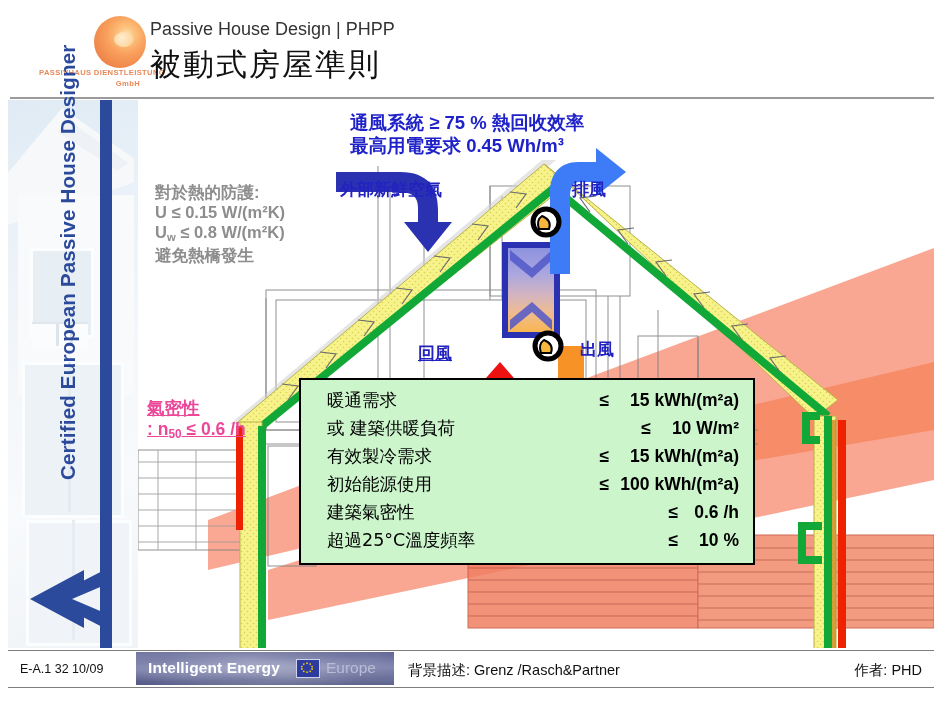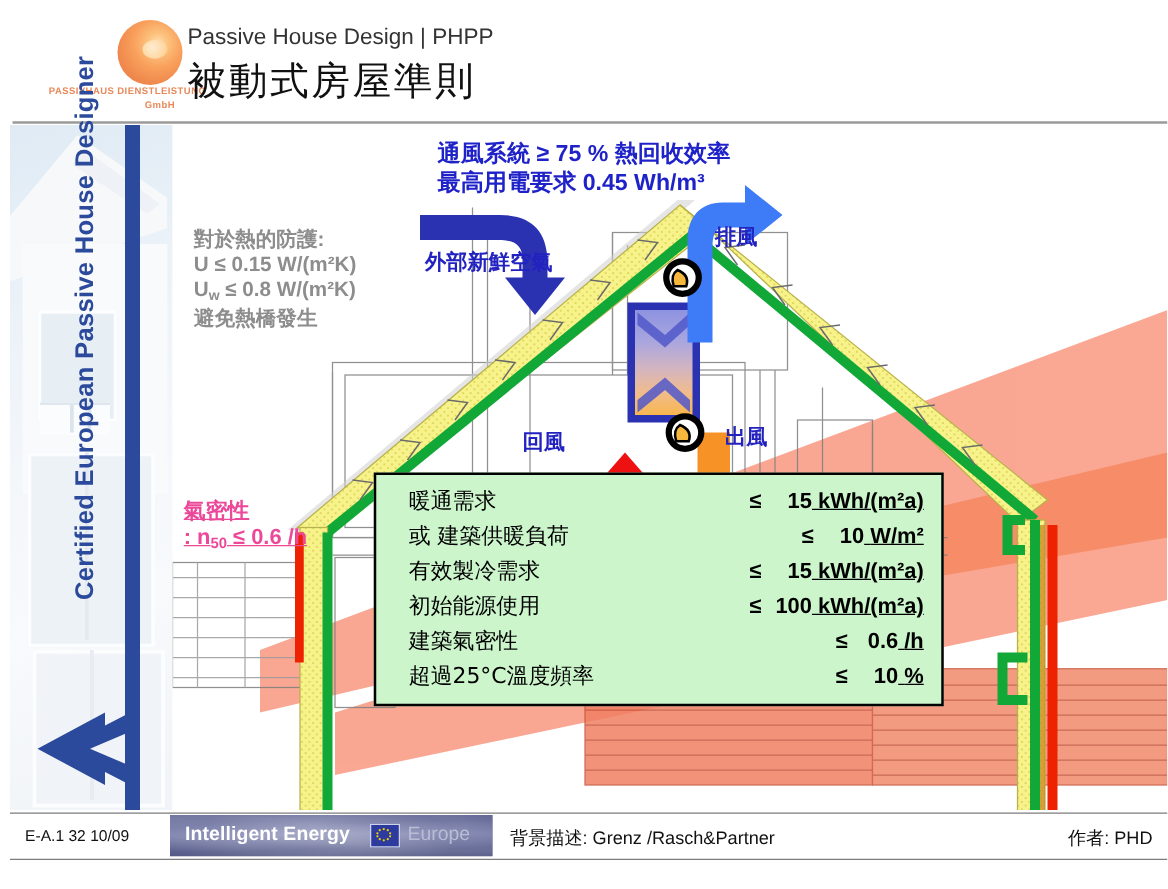--- a/index.html
+++ b/index.html
@@ -48,33 +48,33 @@
   
   #canvas{position:absolute;left:138px;top:100px;width:796px;height:548px;overflow:hidden;background:#fff;}
   #canvas svg{position:absolute;left:0;top:0;}
 
   
   .ov{position:absolute;white-space:nowrap;font-weight:bold;line-height:1.22;}
   #txt-vent{left:350px;top:112px;color:#1f22c8;font-size:18.5px;}
   #txt-heat{left:155px;top:182px;color:#8d8d8d;font-size:16.5px;}
   #txt-glass{left:752px;top:172px;color:#f03c10;font-size:17.5px;}
   #txt-air{left:147px;top:398px;color:#ec4899;font-size:17.5px;text-decoration:underline;}
-  #lbl-fresh{left:340px;top:180px;color:#2222c0;font-size:17px;margin-top:20px;}
+  #lbl-fresh{left:340px;top:180px;color:#2222c0;font-size:17px;}
   #lbl-exhaust{left:572px;top:180px;color:#2222c0;font-size:17px;}
-  #lbl-return{left:418px;top:344px;color:#2222c0;font-size:17px;}
+  #lbl-return{left:418px;top:344px;color:#2222c0;font-size:17px;text-decoration:underline;}
   #lbl-supply{left:580px;top:340px;color:#2222c0;font-size:17px;}
   .sub{font-size:.68em;vertical-align:-.28em;}
 
   
   #spec{position:absolute;left:299px;top:378px;width:456px;height:187px;
     background:#ccf5cc;border:2px solid #000;box-sizing:border-box;padding:8px 14px 0 14px;}
   .spec-row{display:flex;align-items:baseline;height:28px;font-size:17.5px;color:#000;
     font-family:"DejaVu Sans","Liberation Sans",sans-serif;}
   .spec-label{flex:0 0 auto;padding-left:12px;}
-  .spec-val{margin-left:auto;font-weight:bold;font-family:"Liberation Sans",sans-serif;text-decoration:underline;}
+  .spec-val{margin-left:auto;font-weight:bold;font-family:"Liberation Sans",sans-serif;}
   .spec-op{display:inline-block;width:16px;text-align:left;}
   .spec-num{display:inline-block;min-width:34px;text-align:right;}
 
   
   #footer{position:absolute;left:8px;top:650px;width:926px;height:38px;
     border-top:1.5px solid #7d7d7d;border-bottom:1.5px solid #7d7d7d;box-sizing:border-box;background:#fff;}
   #f-code{position:absolute;left:12px;top:11px;font-size:12.5px;color:#111;}
   #iee{position:absolute;left:128px;top:1px;width:258px;height:33px;overflow:hidden;
     background:#5b618e;}
   #iee-clouds{position:absolute;left:0;top:0;width:258px;height:33px;

